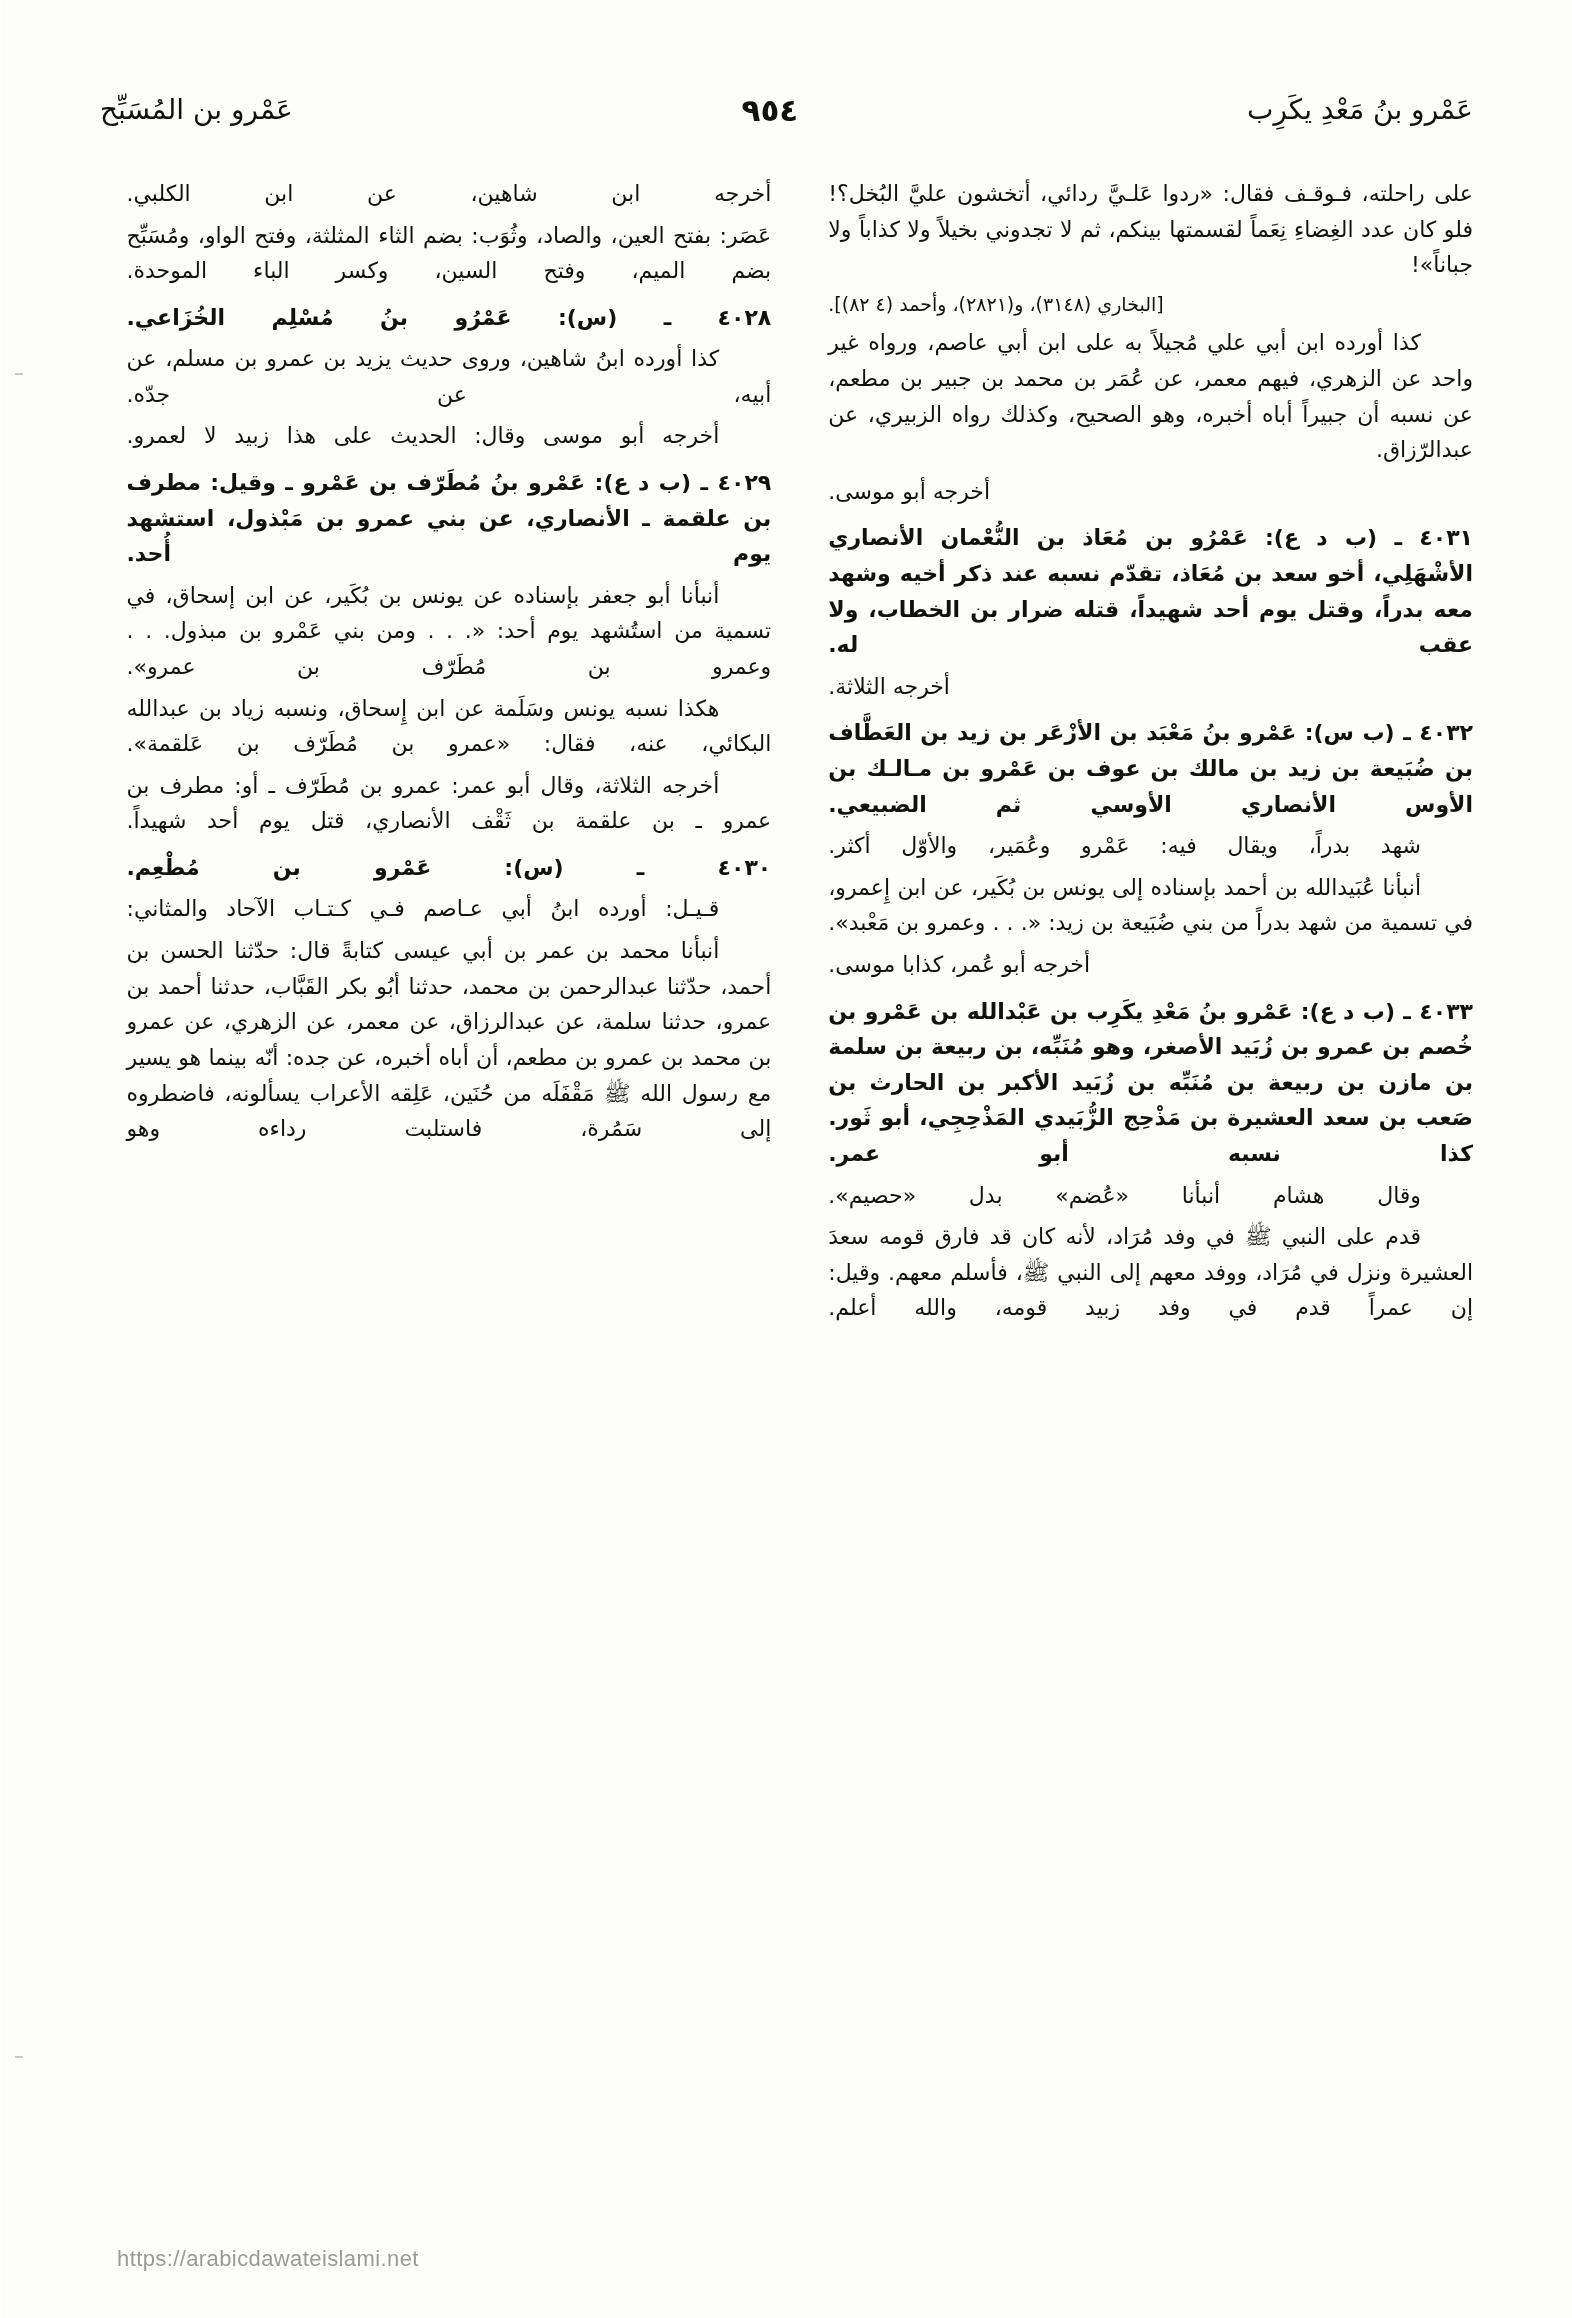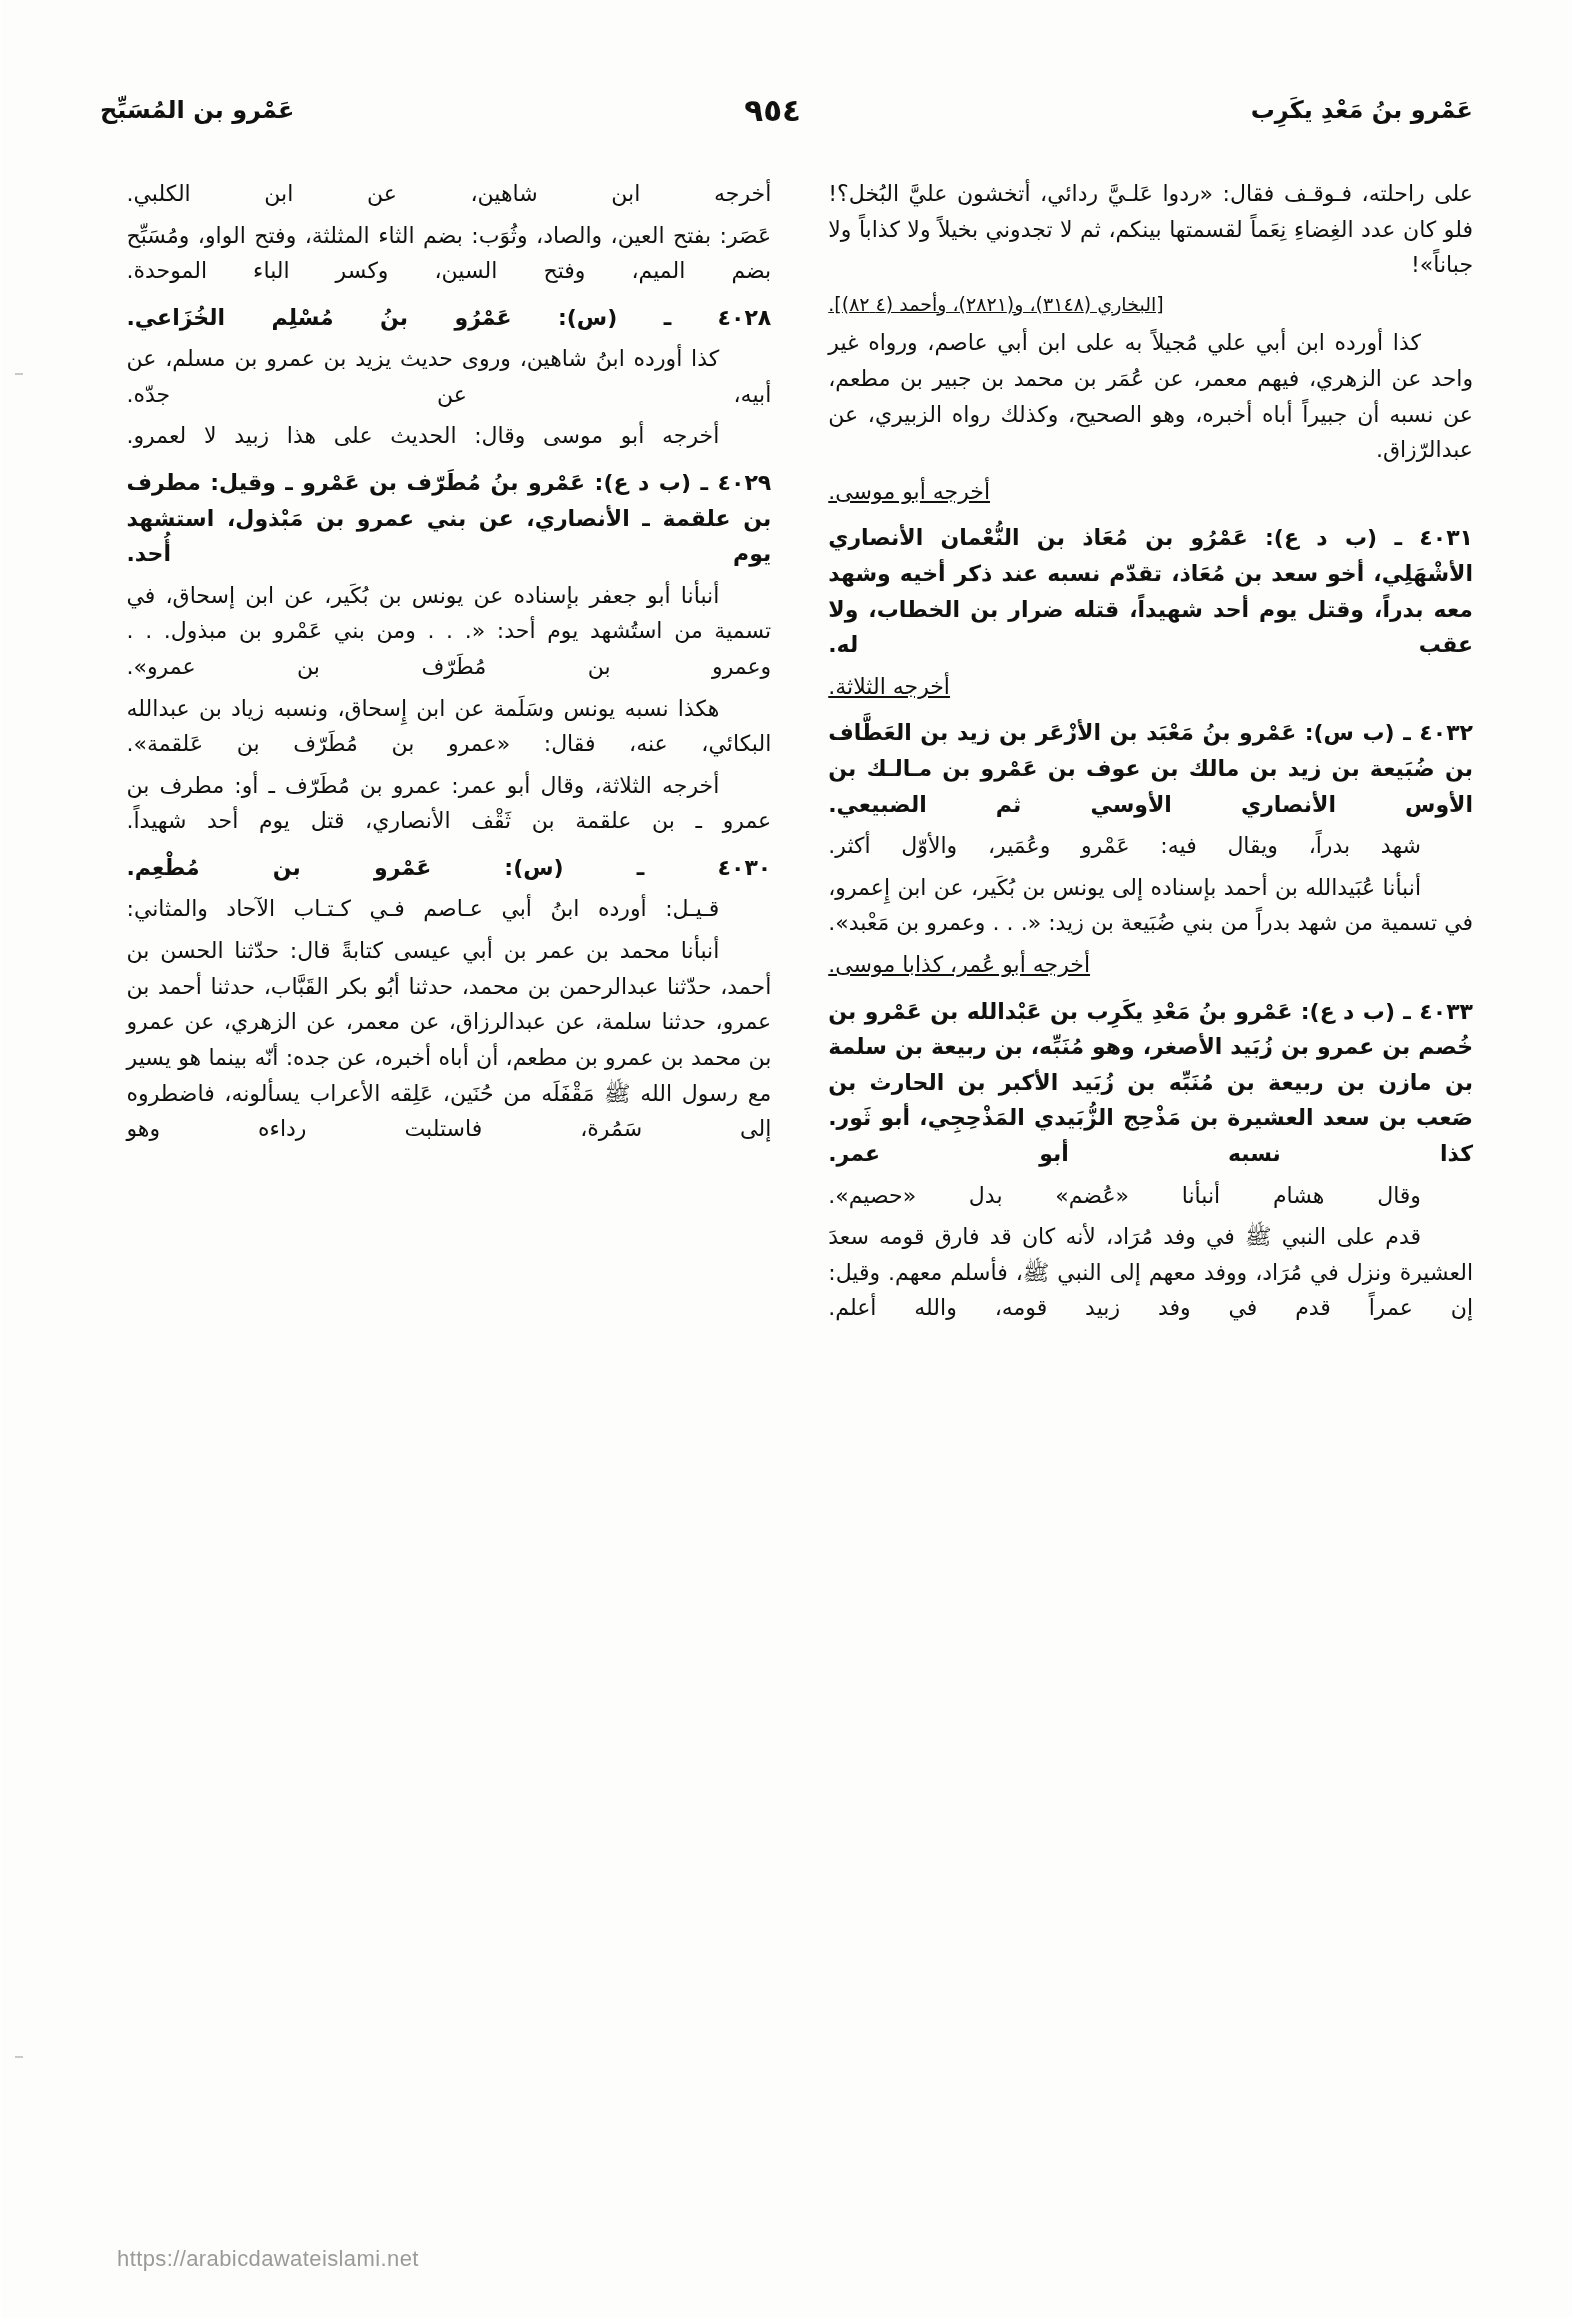--- a/index.html
+++ b/index.html
@@ -27,22 +27,22 @@
     right: 100px;
     left: 100px;
     height: 59px;
     display: flex;
     align-items: center;
     justify-content: space-between;
     direction: rtl;
   }
   .header .hdr-right,
   .header .hdr-left {
-    font-size: 24px;
-    font-weight: bold;
+    font-size: 28px;
+    font-weight: normal;
     letter-spacing: 0px;
     white-space: nowrap;
   }
   .header .hdr-center {
     font-size: 31px;
     font-weight: bold;
   }
   
   .columns {
     position: absolute;
@@ -77,21 +77,20 @@
   p.para.noind {
     text-indent: 0;
   }
   p.para.entry {
     text-indent: 0;
     margin-top: 11px;
   }
   p.para.rightend {
     text-align: right;
     text-align-last: left;
-    text-decoration: underline;
   }
   .bold {
     font-weight: bold;
   }
   .src {
     font-size: 19px;
   }
   
   .watermark {
     position: absolute;

